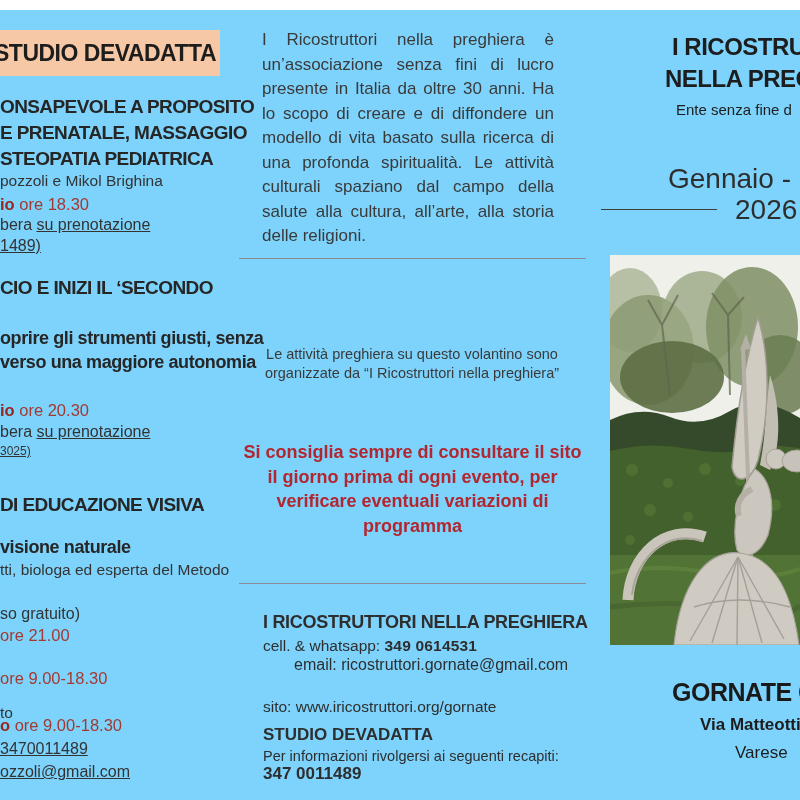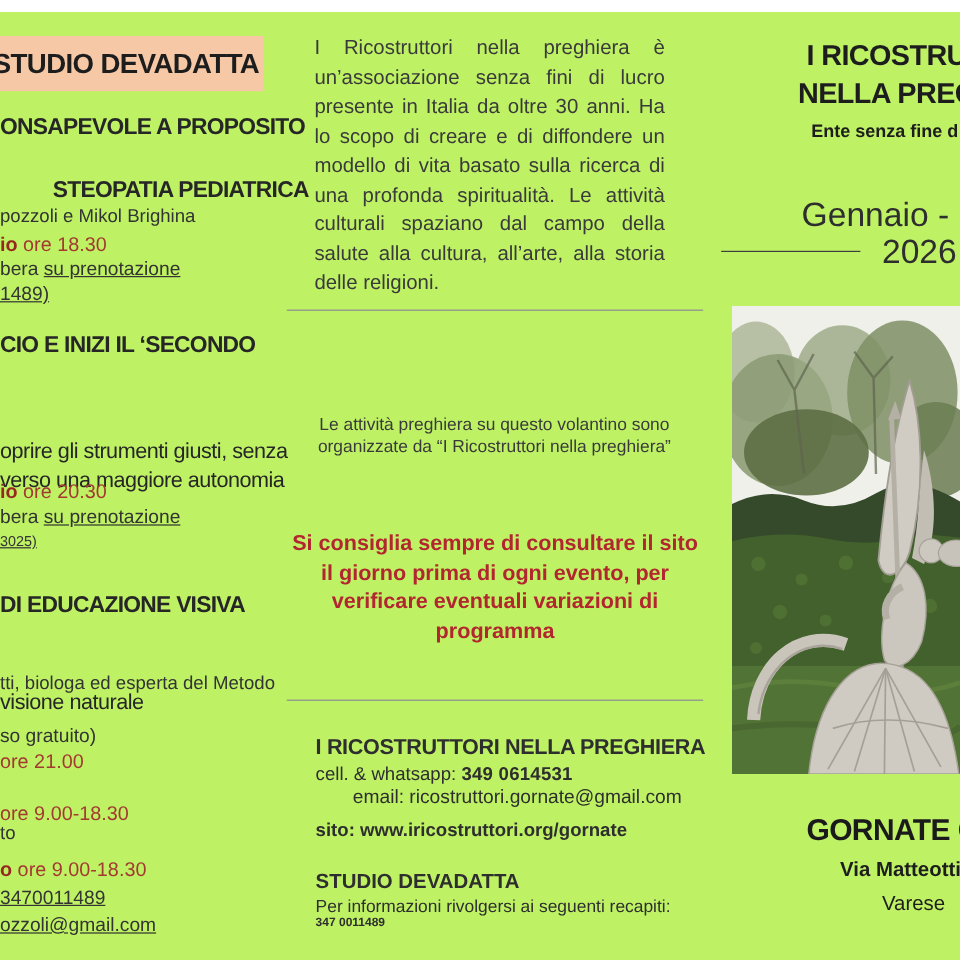--- a/index.html
+++ b/index.html
@@ -1,97 +1,98 @@
 <!DOCTYPE html>
 <html><head>
 <meta charset="utf-8">
 <style>
   html,body{margin:0;padding:0;}
   body{width:800px;height:800px;overflow:hidden;background:#ffffff;}
-  #page{position:relative;width:800px;height:800px;background:#bef264;overflow:hidden;
+  #page{position:relative;width:800px;height:800px;background:#7dd3fc;overflow:hidden;
         font-family:"Liberation Sans", sans-serif;color:#2b2b2b;}
   .abs{position:absolute;white-space:nowrap;}
   
   #top-strip{position:absolute;left:0;top:0;width:800px;height:10px;background:#ffffff;}
 
   
   #peach-box{position:absolute;left:-10px;top:30px;width:230px;height:46px;background:#f6c8a6;
              display:flex;align-items:center;justify-content:center;}
   #peach-box span{font-weight:bold;font-size:23px;letter-spacing:-0.5px;color:#1d1d1d;}
   .l-head{left:0;font-weight:bold;font-size:19px;letter-spacing:-0.6px;color:#262626;}
-  .l-sub{left:0;font-weight:normal;font-size:18px;letter-spacing:-0.4px;color:#262626;margin-top:38px;}
+  .l-sub{left:0;font-weight:bold;font-size:18px;letter-spacing:-0.4px;color:#262626;}
   .l-reg{left:0;font-size:15.5px;color:#333333;}
   .l-red{left:0;font-size:16.5px;color:#a33a31;}
   .l-red b{color:#97281f;}
   .u{text-decoration:underline;}
-  #s1-t1{top:96px;}  #s1-t2{top:122px;}  #s1-t3{top:148px;padding-left:44px;}
+  #s1-t1{top:96px;}  #s1-t2{top:122px;}  #s1-t3{top:148px;}
   #s1-speakers{top:172px;}
   #s1-date{top:195px;}
   #s1-book{top:216px;font-size:16px;}
   #s1-phone{top:237px;font-size:16px;}
   #s2-t1{top:277px;}  #s2-t2{top:303px;}
   #s2-s1{top:328px;}  #s2-s2{top:352px;}
   #s2-date{top:401px;}
   #s2-book{top:423px;font-size:16px;}
   #s2-phone{top:444px;font-size:12px;}
   #s3-title{top:494px;}
   #s3-sub{top:537px;font-size:18px;}
   #s3-speaker{top:561px;}
   #s3-note{top:605px;font-size:16px;}
   #s3-time1{top:626px;}
   #s3-time2{top:669px;}
-  #s3-frag{top:686px;text-align:center;}
+  #s3-frag{top:704px;text-align:center;}
   #s3-time3{top:716px;}
   #s3-phone{top:740px;font-size:16px;}
   #s3-email{top:763px;font-size:16px;}
 
   
   #intro{position:absolute;left:262px;top:28px;width:292px;font-size:17px;line-height:24.5px;
          text-align:justify;color:#3a3a3a;white-space:normal;}
   .divider{position:absolute;left:239px;width:347px;height:0;border-top:1.6px solid #8d8a96;}
   #divider1{top:258px;}
   #divider2{top:583px;}
   #org-note{position:absolute;left:238px;top:345px;width:348px;text-align:center;
             font-size:14.5px;line-height:19px;color:#3a3a3a;}
   #warning{position:absolute;left:240px;top:440px;width:345px;text-align:center;
            font-weight:bold;font-size:18px;line-height:24.5px;color:#b2262f;white-space:normal;}
   .c-line{left:263px;color:#2e2e2e;}
   #c-org-title{top:612px;font-weight:bold;font-size:18px;letter-spacing:-0.3px;}
   #c-phone{top:637px;font-size:15.5px;text-align:right;}
   #c-phone b{letter-spacing:0.2px;}
   #c-email{top:656px;font-size:16px;margin-left:31px;}
-  #c-site{top:684px;font-size:15.5px;font-weight:bold;}
+  #c-site{top:698px;font-size:15.5px;}
   #c-studio-title{top:725px;font-weight:bold;font-size:17px;}
   #c-studio-info{top:748px;font-size:14.5px;text-align:right;}
-  #c-studio-phone{top:764px;font-weight:bold;font-size:10px;}
+  #c-studio-phone{top:764px;font-weight:bold;font-size:17px;}
 
   
   .r-title{font-weight:bold;font-size:24px;letter-spacing:-0.5px;color:#1d1d1d;}
   #r-t1{left:672px;top:33px;}
   #r-t2{left:665px;top:65px;}
-  #r-sub{left:676px;top:101px;font-weight:bold;font-size:15px;color:#1d1d1d;}
+  #r-sub{left:676px;top:101px;font-weight:normal;font-size:15px;color:#1d1d1d;}
   #r-period1{left:668px;top:163px;font-size:28px;color:#2e2e2e;}
   #r-dash{position:absolute;left:601px;top:209px;width:116px;border-top:1.8px solid #3d3d3d;}
   #r-period2{left:735px;top:194px;font-size:28px;color:#2e2e2e;}
   #photo{position:absolute;left:610px;top:255px;width:190px;height:390px;overflow:hidden;}
   #r-location{left:672px;top:678px;font-weight:bold;font-size:25px;letter-spacing:-0.5px;color:#1a1a1a;}
   #r-addr1{left:700px;top:715px;font-weight:bold;font-size:17px;color:#1d1d1d;}
   #r-addr2{left:735px;top:743px;font-weight:normal;font-size:17px;color:#1d1d1d;}
 </style>
 </head>
 <body>
 
 <div id="page">
   <div id="top-strip"></div>
 
   <div id="peach-box">
     <span>STUDIO DEVADATTA</span>
   </div>
 
   <div class="abs l-head" id="s1-t1">ONSAPEVOLE A PROPOSITO</div>
+  <div class="abs l-head" id="s1-t2">E PRENATALE, MASSAGGIO</div>
   <div class="abs l-head" id="s1-t3">STEOPATIA PEDIATRICA</div>
   <div class="abs l-reg" id="s1-speakers">pozzoli e  Mikol Brighina</div>
   <div class="abs l-red" id="s1-date"><b>io</b><span>  ore 18.30</span></div>
   <div class="abs l-reg" id="s1-book"><span>bera </span><span class="u">su prenotazione</span></div>
   <div class="abs l-reg" id="s1-phone"><span class="u">1489)</span></div>
 
   <div class="abs l-head" id="s2-t1">CIO E INIZI IL ‘SECONDO</div>
   <div class="abs l-sub" id="s2-s1">oprire gli strumenti giusti, senza</div>
   <div class="abs l-sub" id="s2-s2">verso una maggiore autonomia</div>
   <div class="abs l-red" id="s2-date"><b>io</b><span>  ore 20.30</span></div>

